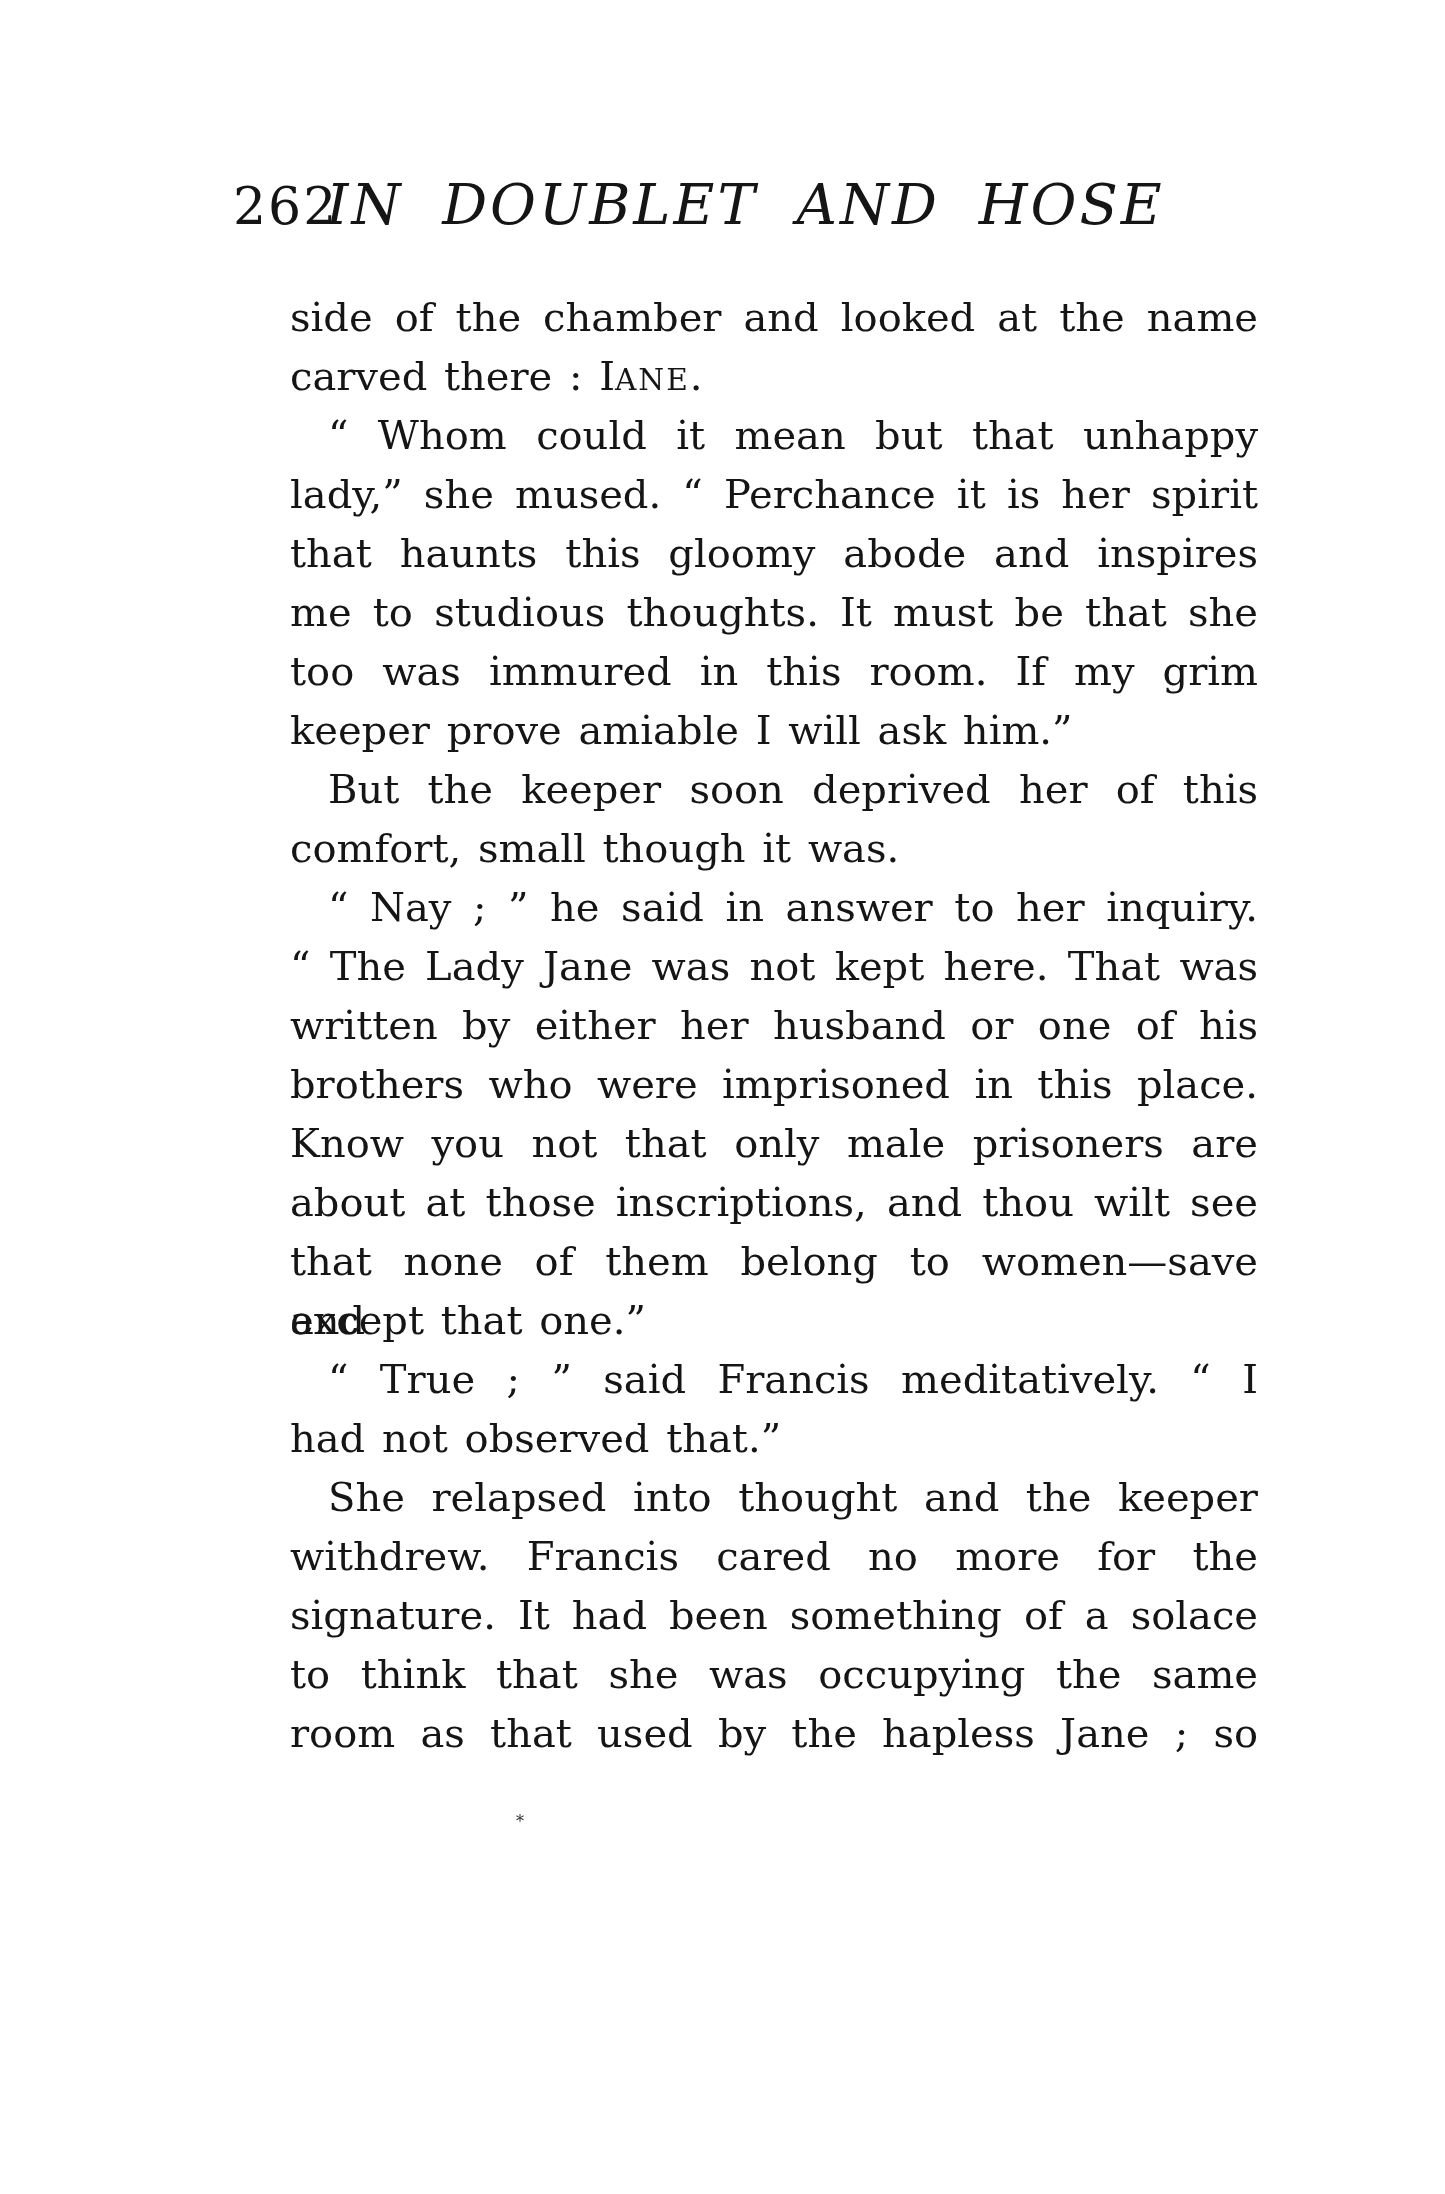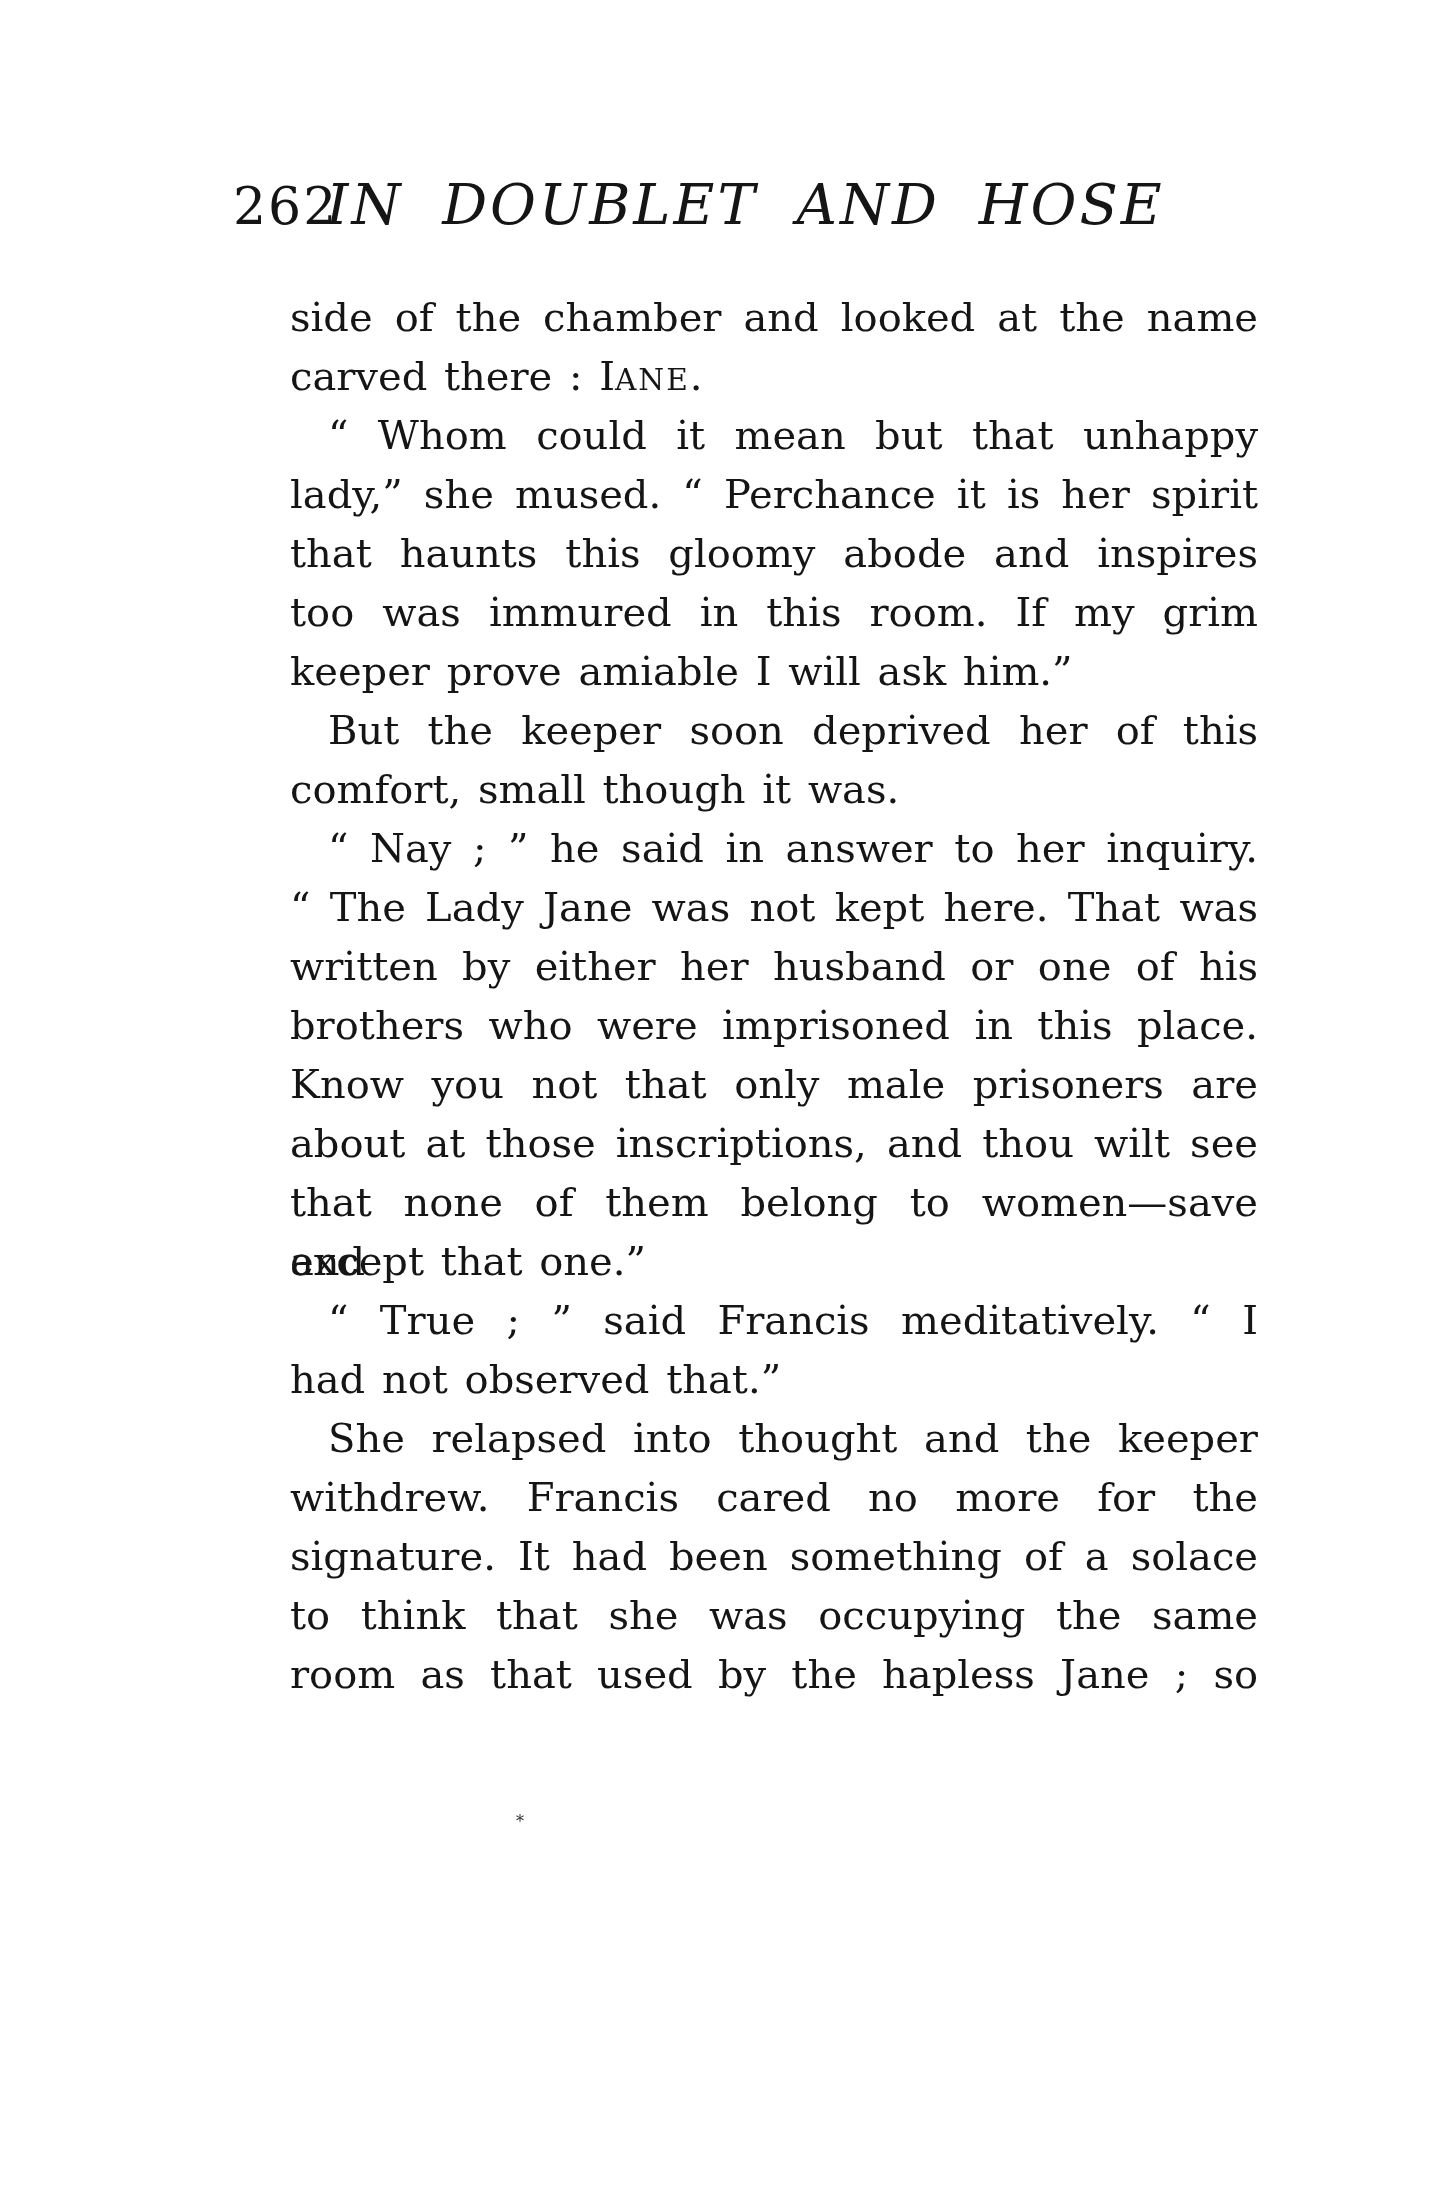--- a/index.html
+++ b/index.html
@@ -88,20 +88,21 @@
     <span class="page-number">262</span>
     <span class="running-title">IN DOUBLET AND HOSE</span>
   </div>
 
   <div class="text-block">
       <div class="text-line justified"><span>side of the chamber and looked at the name</span></div>
       <div class="text-line"><span>carved there : I</span><span class="sc">ANE</span><span>.</span></div>
       <div class="text-line justified indented"><span>“ Whom could it mean but that unhappy</span></div>
       <div class="text-line justified"><span>lady,” she mused. “ Perchance it is her spirit</span></div>
       <div class="text-line justified"><span>that haunts this gloomy abode and inspires</span></div>
+      <div class="text-line justified"><span>me to studious thoughts. It must be that she</span></div>
       <div class="text-line justified"><span>too was immured in this room. If my grim</span></div>
       <div class="text-line"><span>keeper prove amiable I will ask him.”</span></div>
       <div class="text-line justified indented"><span>But the keeper soon deprived her of this</span></div>
       <div class="text-line"><span>comfort, small though it was.</span></div>
       <div class="text-line justified indented"><span>“ Nay ; ” he said in answer to her inquiry.</span></div>
       <div class="text-line justified"><span>“ The Lady Jane was not kept here. That was</span></div>
       <div class="text-line justified"><span>written by either her husband or one of his</span></div>
       <div class="text-line justified"><span>brothers who were imprisoned in this place.</span></div>
       <div class="text-line justified"><span>Know you not that only male prisoners are</span></div>
       <div class="text-line justified"><span>about at those inscriptions, and thou wilt see</span></div>

